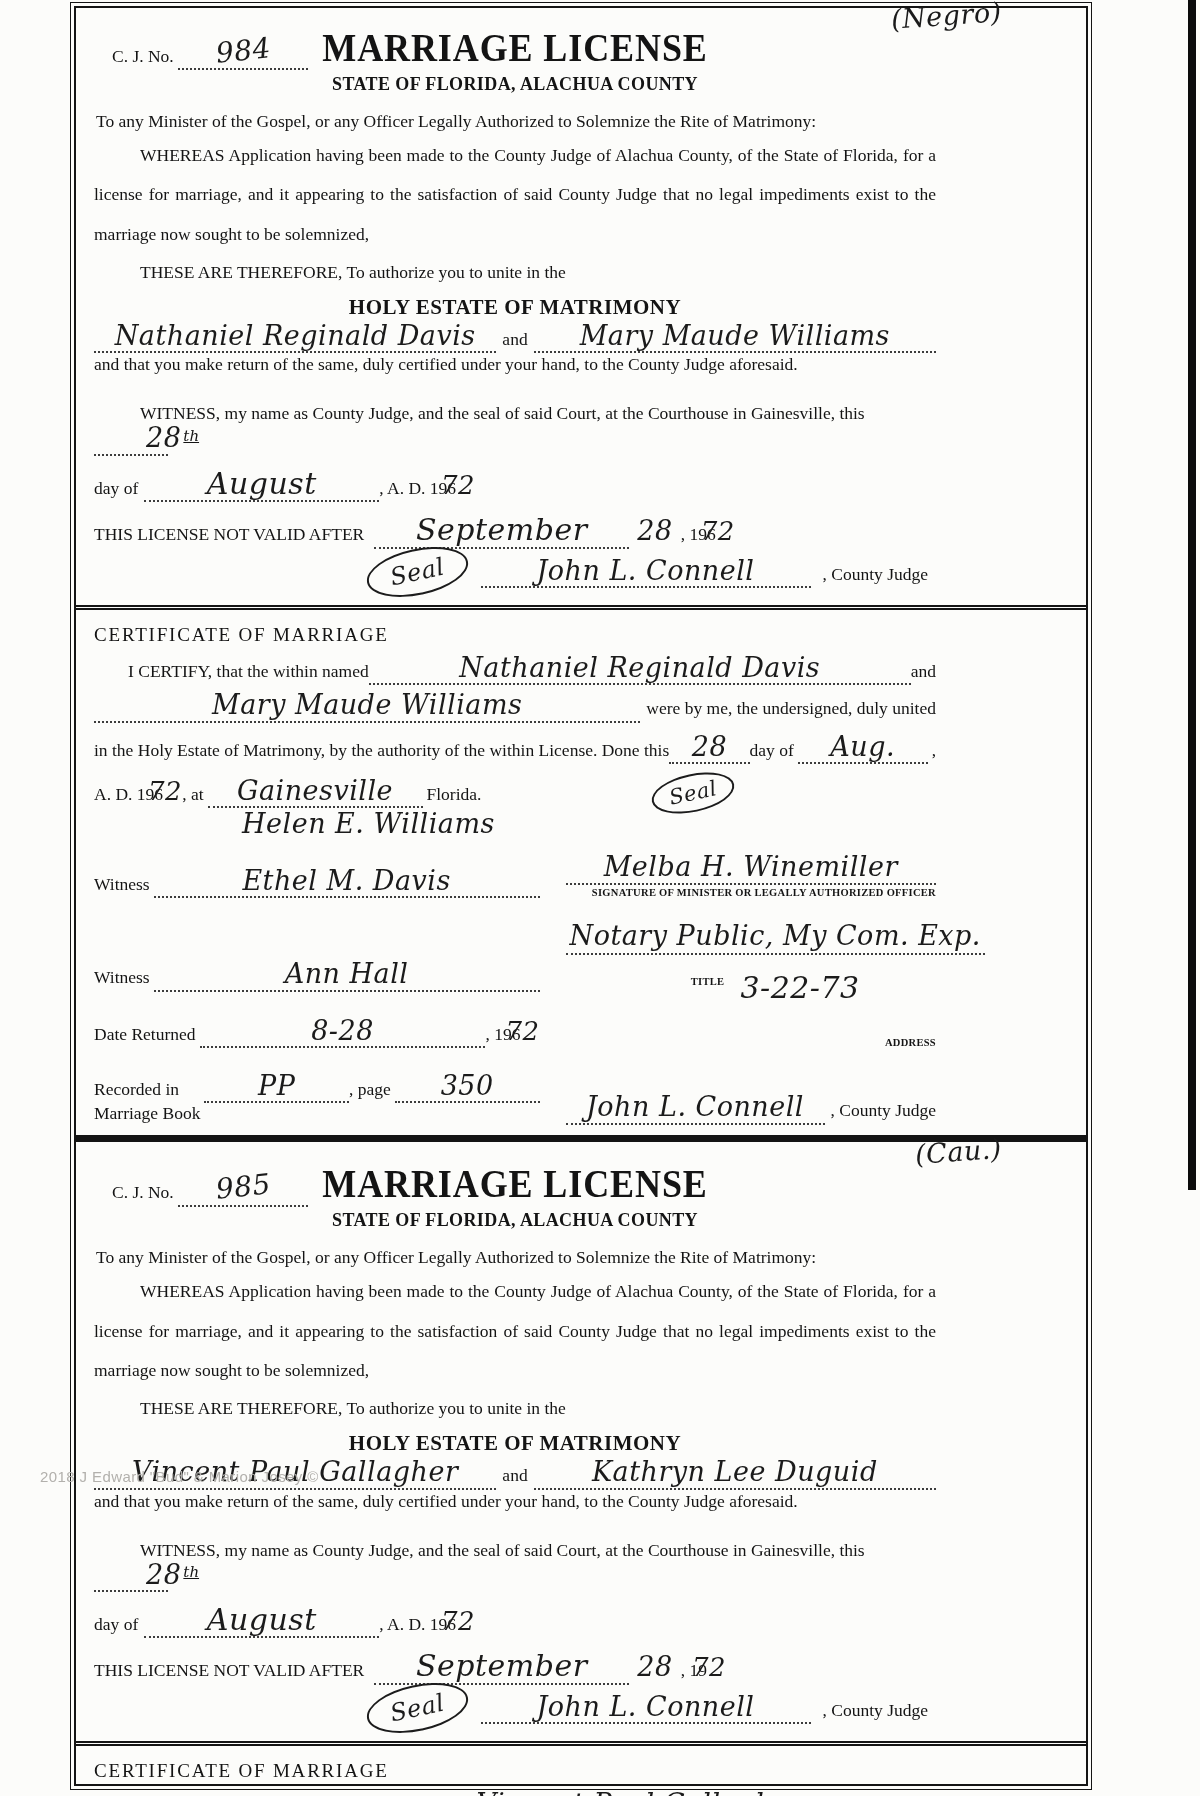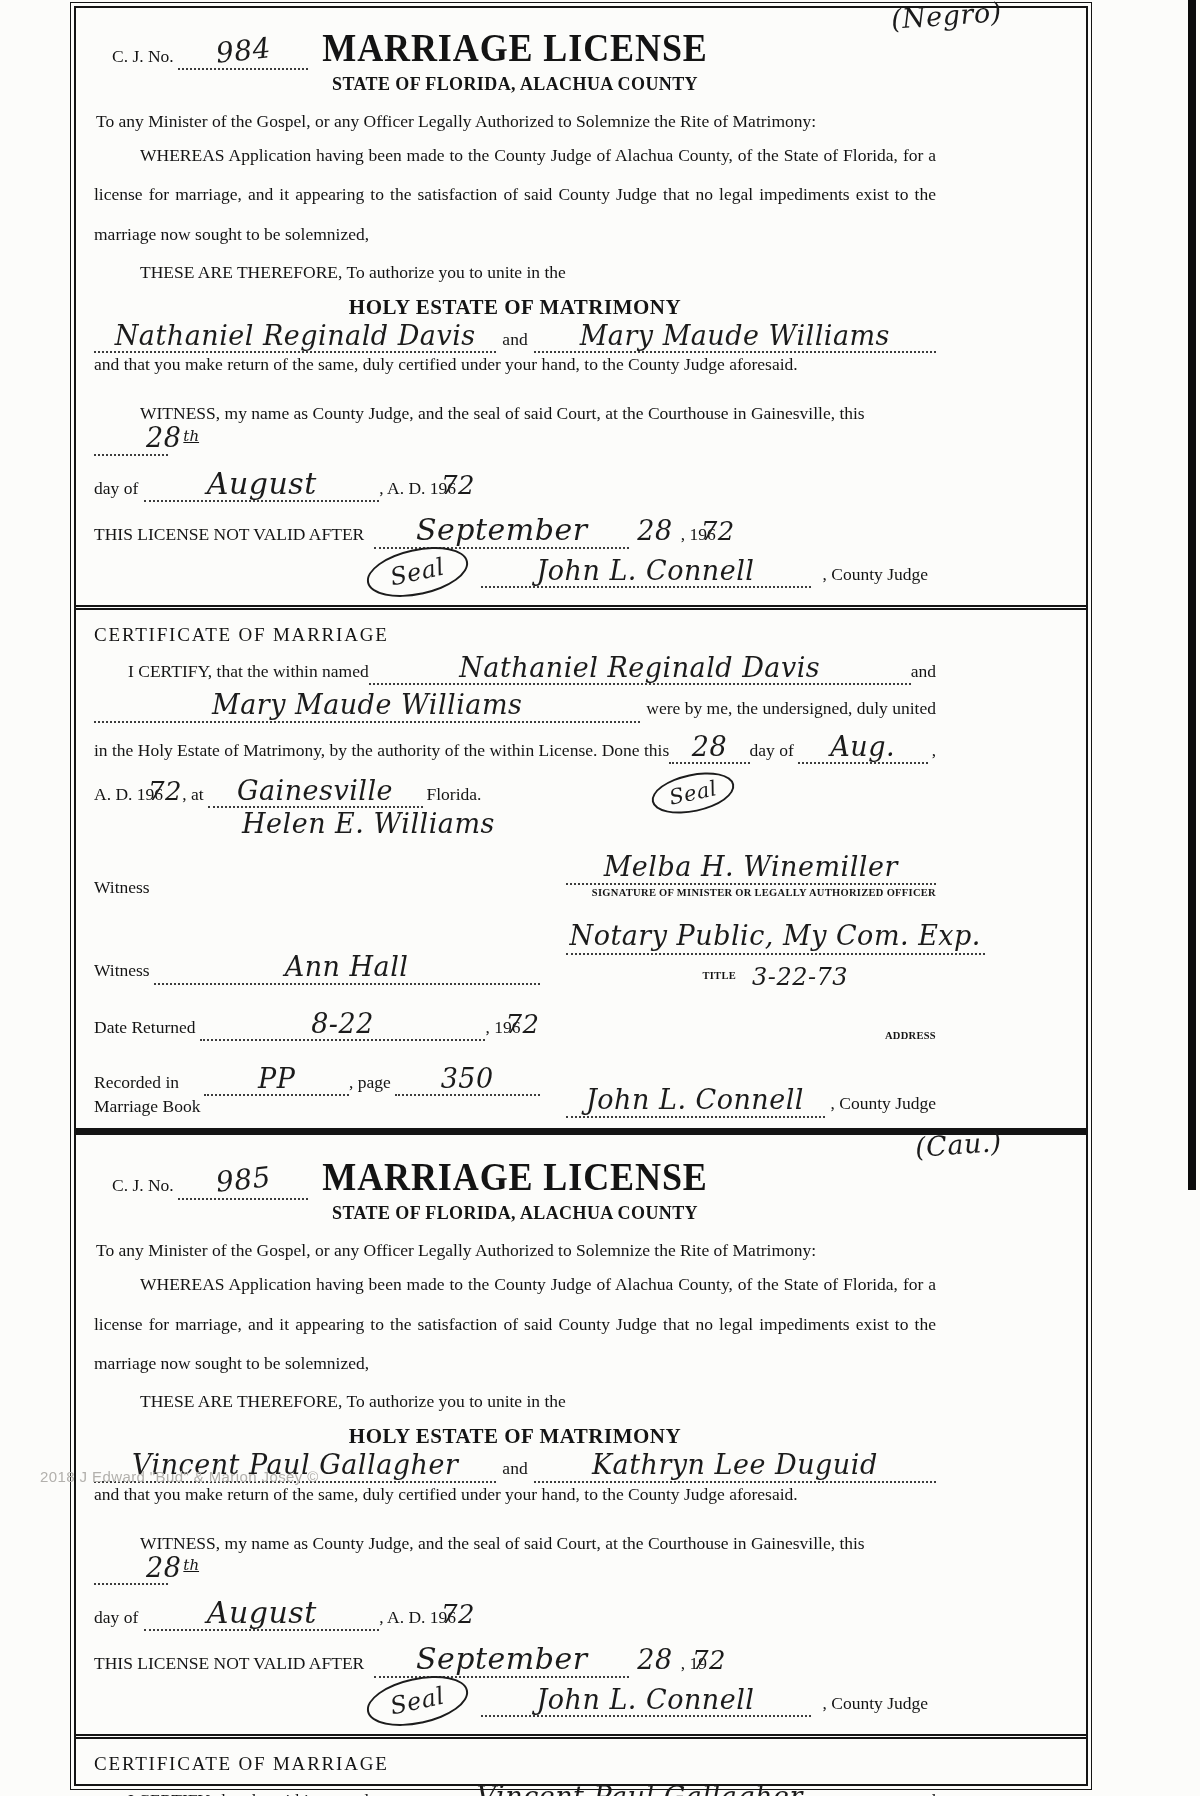--- a/index.html
+++ b/index.html
@@ -70,21 +70,21 @@
   .ad-row .seal-oval{margin-left:170px}
   .extra-name{margin:-4px 0 -10px 148px}
 
   .row.two-col{display:flex;align-items:flex-end;margin-top:24px}
   .row .left{flex:0 0 56%;display:flex;align-items:baseline;padding-right:26px}
   .row .left .fill{flex:1;margin-left:4px}
   .row .right{flex:1}
   .sigline{border-bottom:2px dotted #3c3c3c;text-align:center;padding:0 4px 2px;line-height:1.05}
   .caption{font-size:10.5px;letter-spacing:.3px;text-align:right;margin-top:2px;font-weight:700}
   .caption-row{display:flex;justify-content:center;align-items:baseline;gap:16px;margin-top:2px}
-  .title-date{font-size:24px;position:relative;top:6px}
+  .title-date{font-size:30px;position:relative;top:13px}
   .stack{display:inline-block;font-size:17.5px;line-height:1.35;white-space:nowrap}
   .bookfill{width:95px}
   .pagefill{width:95px}
   .rr{display:flex;align-items:baseline;gap:6px}
   .rr .sigline{flex:1}
   .lic2-gap{margin-top:10px}
 
   .watermark{position:absolute;left:40px;top:1468px;font-family:"Liberation Sans",sans-serif;
              font-size:15px;color:#b2b0ac;letter-spacing:.4px;z-index:5}
 </style>
@@ -168,20 +168,21 @@
             <span class="hw yr">72</span>
           <span class="pr">, at</span>
           <span class="fill placefill"><span class="hw big">Gainesville</span></span>
           <span class="pr">Florida.</span>
           <span class="seal-oval hw small">Seal</span>
         </div>
         <div class="extra-name hw big">Helen E. Williams</div>
         <div class="row two-col">
           <div class="left">
             <span class="pr">Witness</span>
+            <span class="fill"><span class="hw big">Ethel M. Davis</span></span>
           </div>
           <div class="right">
             <div class="sigline"><span class="hw big">Melba H. Winemiller</span></div>
             <div class="caption">SIGNATURE OF MINISTER OR LEGALLY AUTHORIZED OFFICER</div>
           </div>
         </div>
         <div class="row two-col">
           <div class="left">
             <span class="pr">Witness</span>
             <span class="fill"><span class="hw big">Ann Hall</span></span>
@@ -190,21 +191,21 @@
             <div class="sigline"><span class="hw big">Notary Public, My Com. Exp.</span></div>
             <div class="caption-row">
               <span class="caption">TITLE</span>
               <span class="hw title-date">3-22-73</span>
             </div>
           </div>
         </div>
         <div class="row two-col">
           <div class="left">
             <span class="pr">Date Returned</span>
-            <span class="fill"><span class="hw big">8-22</span></span>
+            <span class="fill"><span class="hw big">8-28</span></span>
             <span class="pr">, 196</span>
               <span class="hw yr">72</span>
           </div>
           <div class="right">
             <div class="caption">ADDRESS</div>
           </div>
         </div>
         <div class="row two-col">
           <div class="left">
             <span class="stack">

